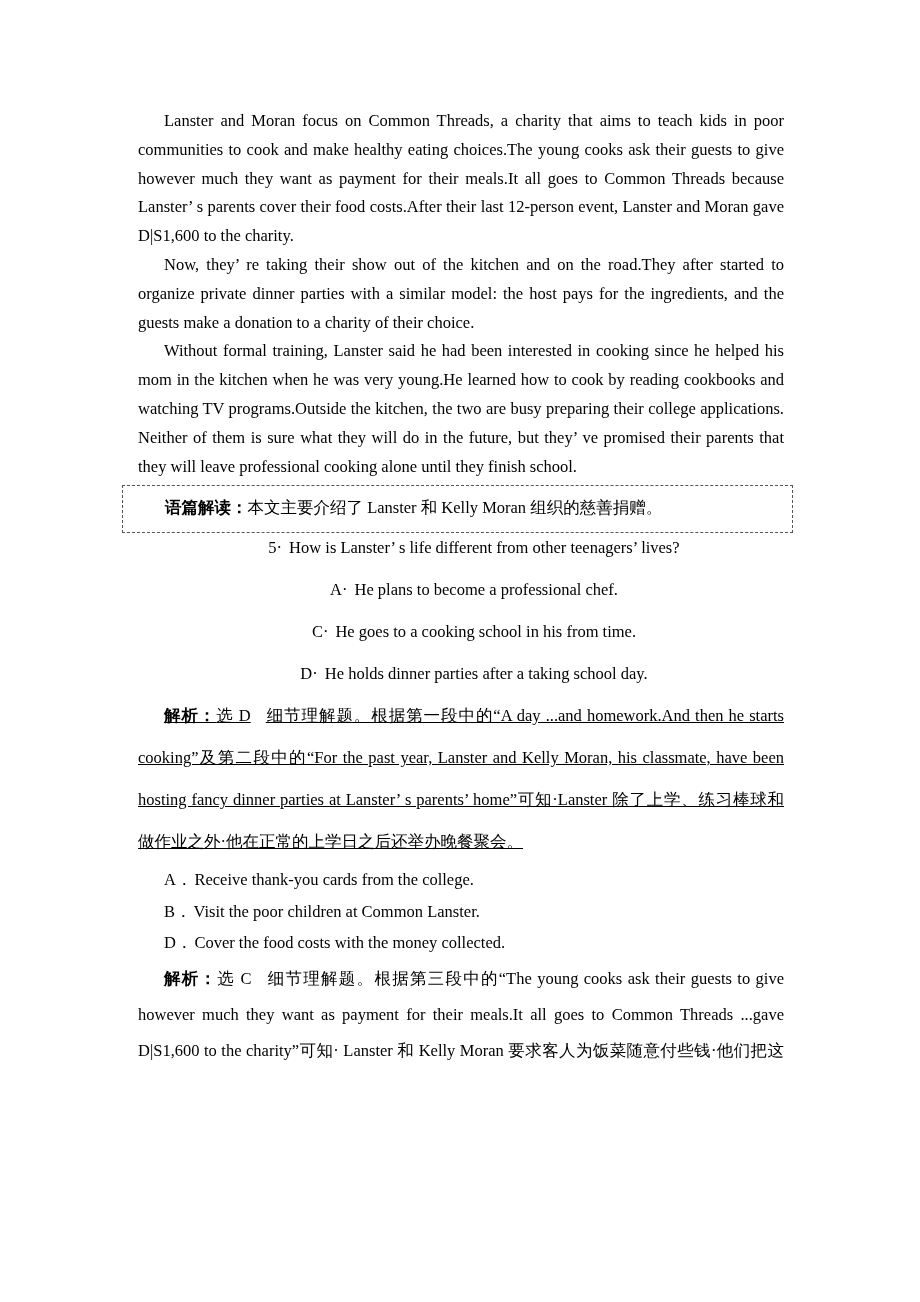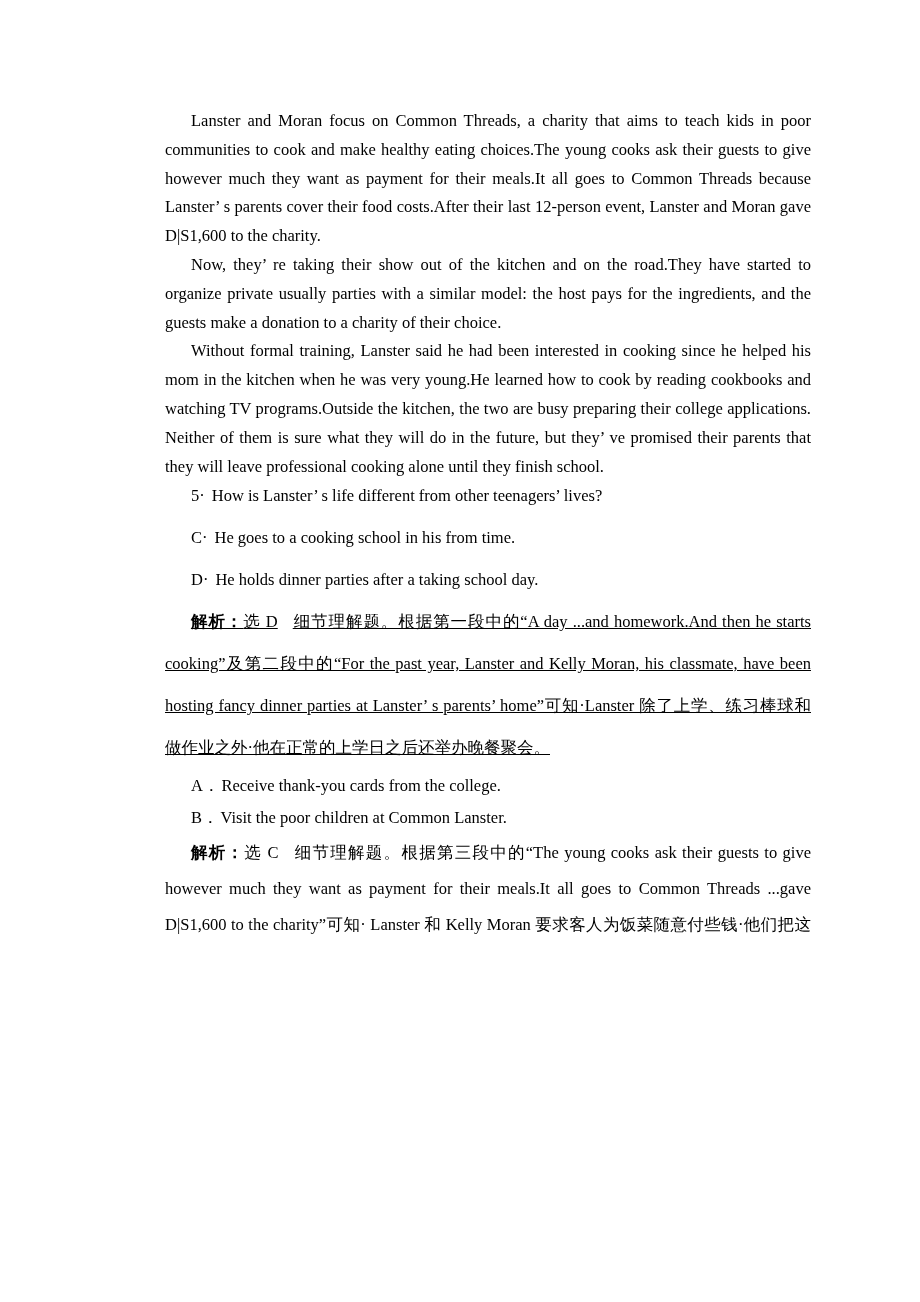--- a/index.html
+++ b/index.html
@@ -15,21 +15,20 @@
     color: #000000;
     font-family: "Liberation Serif", "DejaVu Serif", serif;
     overflow: hidden;
   }
   .content {
     position: absolute;
     left: 138px;
     top: 107px;
     width: 646px;
     font-size: 16.5px;
-    margin-left: 27px;
   }
   
   .passage p {
     margin: 0;
     line-height: 28.8px;
     text-align: justify;
     text-indent: 26px;
   }
   
   .summary-box {
@@ -40,21 +39,21 @@
     padding: 8px 14px 10px 42px;
     line-height: 28px;
   }
   .bold { font-weight: bold; }
   
   .qline {
     padding-left: 26px;
     white-space: nowrap;
   }
   .q5 { margin-top: -6px; }
-  .q5 .qline { line-height: 42px; }
+  .q5 .qline { line-height: 42px; text-align: center; }
   .q5 .qlabel { margin-right: 7px; }
   .q6 { margin-top: 1px; }
   .q6 .qline { line-height: 31.5px; }
   .q6 .qlabel { margin-right: 2px; }
   
   .analysis {
     margin: 0;
     text-align: justify;
     text-indent: 26px;
   }
@@ -67,48 +66,57 @@
   .ans { margin-right: 15px; }
 </style>
 </head>
 <body>
 
 <div class="page">
   <div class="content">
 
     <div class="passage">
       <p>Lanster and Moran focus on Common Threads, a charity that aims to teach kids in poor communities to cook and make healthy eating choices.The young cooks ask their guests to give however much they want as payment for their meals.It all goes to Common Threads because Lanster’ s parents cover their food costs.After their last 12-person event, Lanster and Moran gave D|S1,600 to the charity.</p>
-      <p>Now, they’ re taking their show out of the kitchen and on the road.They have started to organize private usually parties with a similar model: the host pays for the ingredients, and the guests make a donation to a charity of their choice.</p>
+      <p>Now, they’ re taking their show out of the kitchen and on the road.They after started to organize private dinner parties with a similar model: the host pays for the ingredients, and the guests make a donation to a charity of their choice.</p>
       <p>Without formal training, Lanster said he had been interested in cooking since he helped his mom in the kitchen when he was very young.He learned how to cook by reading cookbooks and watching TV programs.Outside the kitchen, the two are busy preparing their college applications. Neither of them is sure what they will do in the future, but they’ ve promised their parents that they will leave professional cooking alone until they finish school.</p>
     </div>
 
+    <div class="summary-box">
+      <span class="bold">语篇解读：</span><span>本文主要介绍了 Lanster 和 Kelly Moran 组织的慈善捐赠。</span>
+    </div>
 
     <div class="q5">
       <div class="qline">
         <span class="qlabel">5·</span><span>How is Lanster’ s life different from other teenagers’ lives?</span>
+      </div>
+      <div class="qline">
+        <span class="qlabel">A·</span><span>He plans to become a professional chef.</span>
       </div>
       <div class="qline">
         <span class="qlabel">C·</span><span>He goes to a cooking school in his from time.</span>
       </div>
       <div class="qline">
         <span class="qlabel">D·</span><span>He holds dinner parties after a taking school day.</span>
       </div>
     </div>
 
     <p class="analysis an1">
       <span class="bold">解析：</span><span class="ans">选 D</span><span>细节理解题。根据第一段中的“A day ...and homework.And then he starts cooking”及第二段中的“For the past year, Lanster and Kelly Moran, his classmate, have been hosting fancy dinner parties at Lanster’ s parents’ home”可知·Lanster 除了上学、练习棒球和做作业之外·他在正常的上学日之后还举办晚餐聚会。</span>
     </p>
 
     <div class="q6">
       <div class="qline">
         <span class="qlabel">A．</span><span>Receive thank-you cards from the college.</span>
       </div>
       <div class="qline">
         <span class="qlabel">B．</span><span>Visit the poor children at Common Lanster.</span>
       </div>
+      <div class="qline">
+        <span class="qlabel">D．</span><span>Cover the food costs with the money collected.</span>
+      </div>
     </div>
 
     <p class="analysis an2">
       <span class="bold">解析：</span><span class="ans">选 C</span><span>细节理解题。根据第三段中的“The young cooks ask their guests to give however much they want as payment for their meals.It all goes to Common Threads ...gave D|S1,600 to the charity”可知· Lanster 和 Kelly Moran 要求客人为饭菜随意付些钱·他们把这</span>
     </p>
 
   </div>
 </div>
 
 </body></html>

